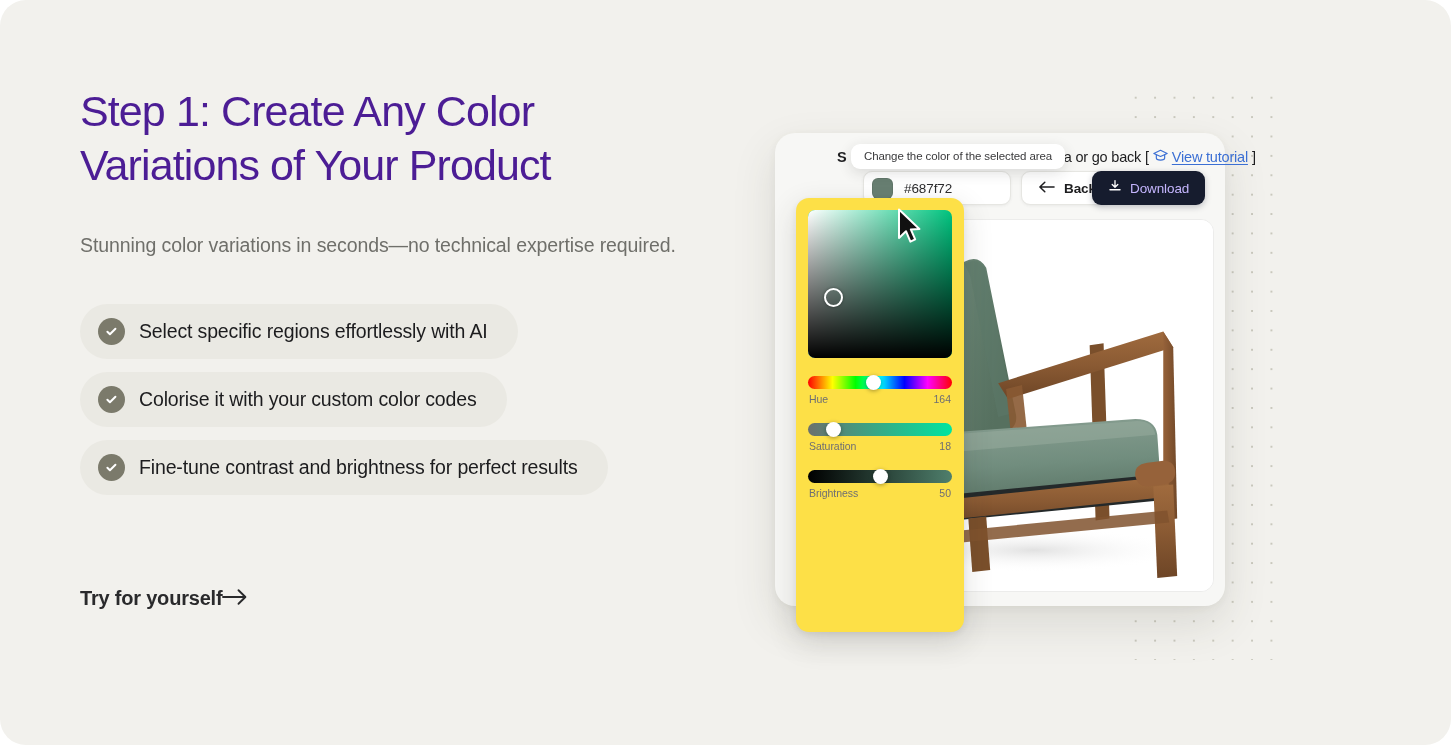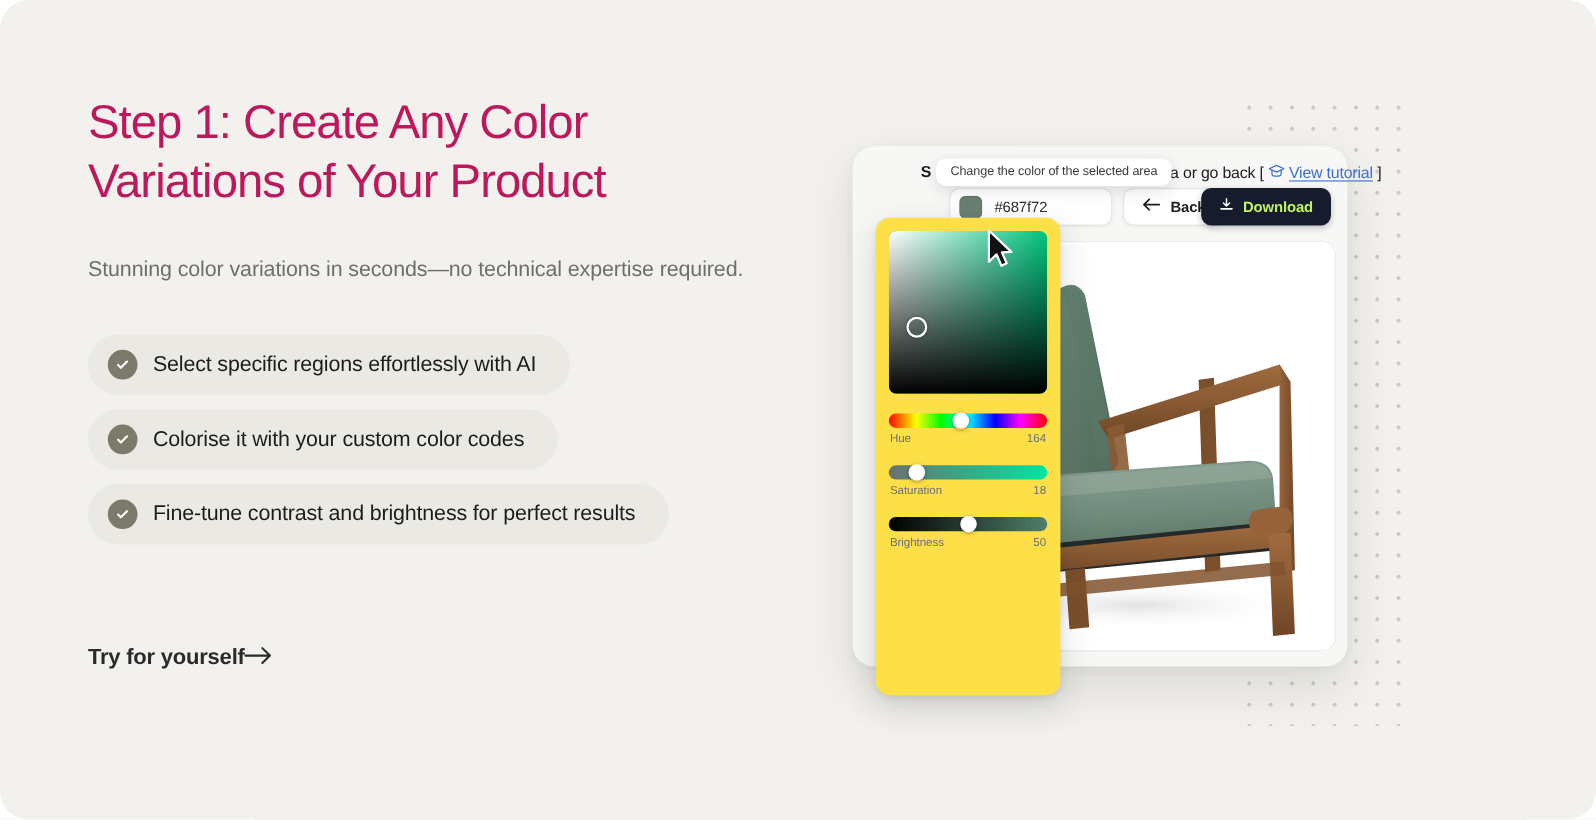--- a/index.html
+++ b/index.html
@@ -44,21 +44,21 @@
     top: 84px;
     width: 640px;
     z-index: 3;
   }
 
   .headline {
     font-size: 43px;
     line-height: 54px;
     font-weight: 400;
     letter-spacing: -0.9px;
-    color: #be185d;
+    color: #4c1d95;
   }
 
   .subhead {
     margin-top: 36px;
     font-size: 19.5px;
     line-height: 34px;
     color: #6f6f6a;
     letter-spacing: -0.1px;
     max-width: 605px;
   }
@@ -251,22 +251,22 @@
     border-radius: 9px;
     display: flex;
     align-items: center;
     gap: 8px;
     padding: 0 16px;
     cursor: pointer;
     box-shadow: 0 2px 6px rgba(20,25,45,.25);
   }
   .download-label {
     font-size: 13.5px;
-    font-weight: bold;
-    color: #bef264;
+    font-weight: normal;
+    color: #c4b5fd;
     letter-spacing: -0.1px;
   }
 
   
   .image-panel {
     position: absolute;
     left: 63px;
     top: 86px;
     width: 376px;
     height: 373px;

